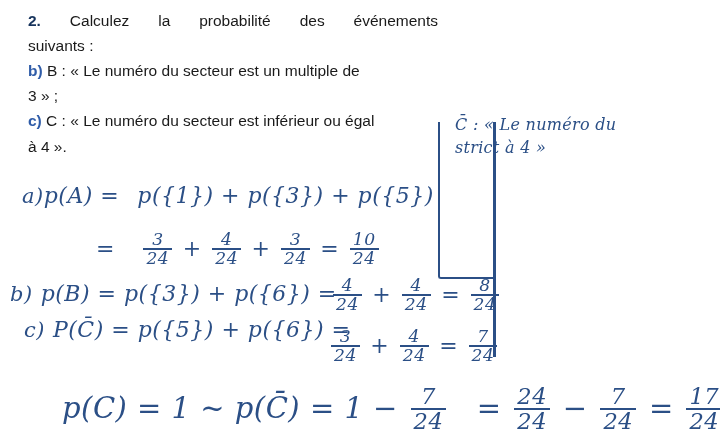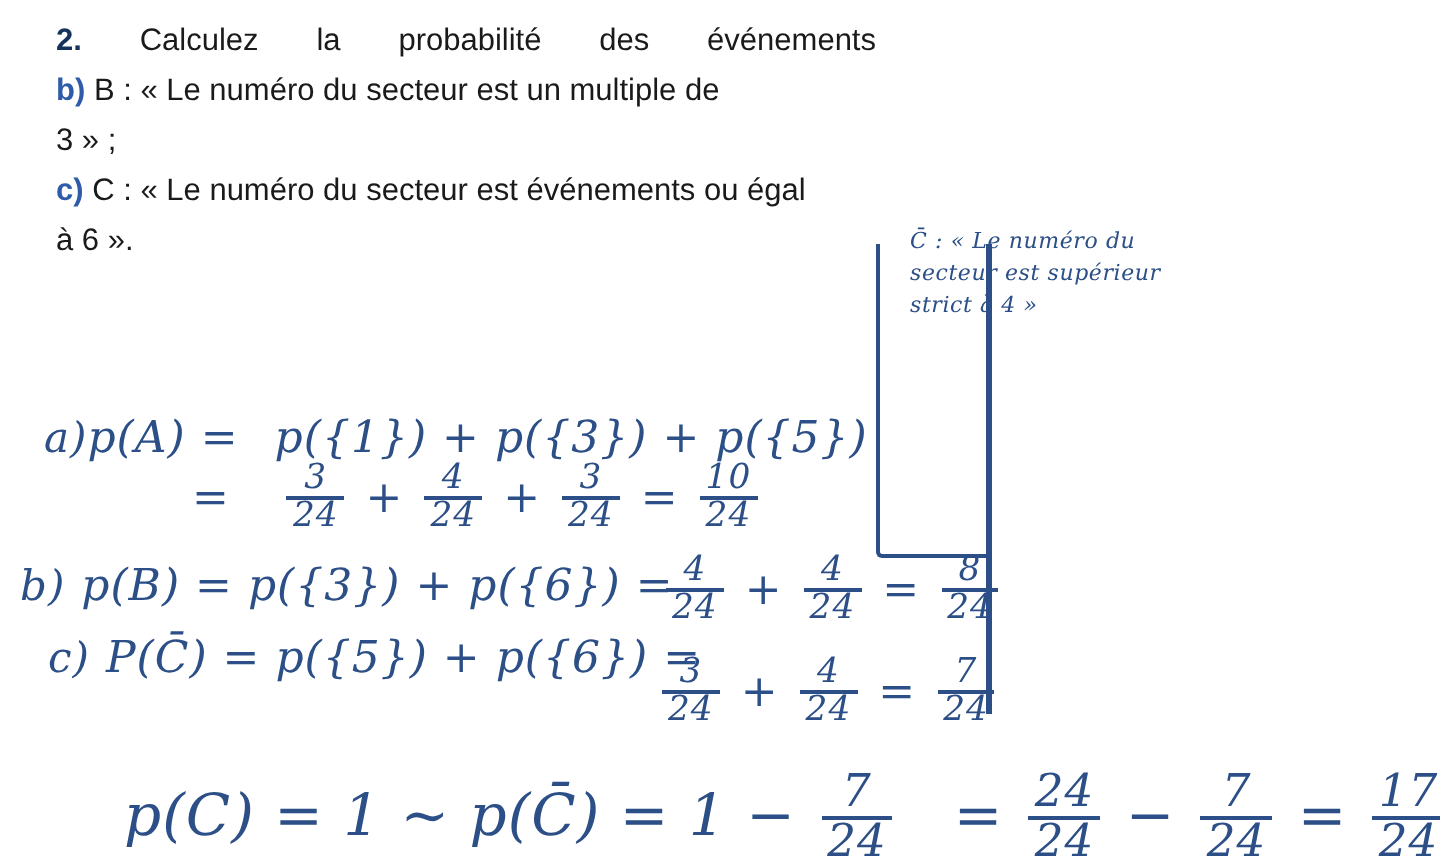--- a/index.html
+++ b/index.html
@@ -53,21 +53,21 @@
     color: #2b4f86;
     font-family: "DejaVu Serif", serif;
     font-style: italic;
     white-space: nowrap;
   }
 
   
   .hw-note {
     left: 455px;
     top: 113px;
-    font-size: 11px;
+    font-size: 16px;
     line-height: 1.45;
     letter-spacing: 0.3px;
   }
   .hw-note div { white-space: nowrap; }
 
   
   .bracket {
     position: absolute;
     left: 438px;
     top: 122px;
@@ -114,42 +114,42 @@
 </head>
 <body>
 
 <div id="page">
 
   <div class="printed">
     <p class="line-justify">
       <span class="q-num">2.</span>
       <span>Calculez la probabilité des événements</span>
     </p>
+    <p>suivants :</p>
     <p>
       <span class="item-label">b)</span>
       <span>B : « Le numéro du secteur est un multiple de</span>
     </p>
     <p>3 » ;</p>
     <p>
       <span class="item-label">c)</span>
-      <span>C : « Le numéro du secteur est événements ou égal</span>
+      <span>C : « Le numéro du secteur est inférieur ou égal</span>
     </p>
-    <p>à 6 ».</p>
+    <p>à 4 ».</p>
   </div>
 
   <div class="bracket"></div>
   <div class="bracket2"></div>
 
   <div class="hw hw-note">
     <div>C̄ : « Le numéro du</div>
-    <div>secteur est supérieur</div>
     <div>strict à 4 »</div>
   </div>
 
-  <div class="hw mathline" style="left:22px; top:185px;margin-top:24px;">
+  <div class="hw mathline" style="left:22px; top:185px;">
     <span class="lbl">a)</span><span>p(A) =</span><span class="spw"></span><span>p({1}) + p({3}) + p({5})</span>
   </div>
 
   <div class="hw mathline" style="left:96px; top:232px;">
     <span>=</span><span class="spw"></span>
     <span class="frac">
       <span class="num">3</span>
       <span class="den">24</span>
     </span>
     <span>+</span>

